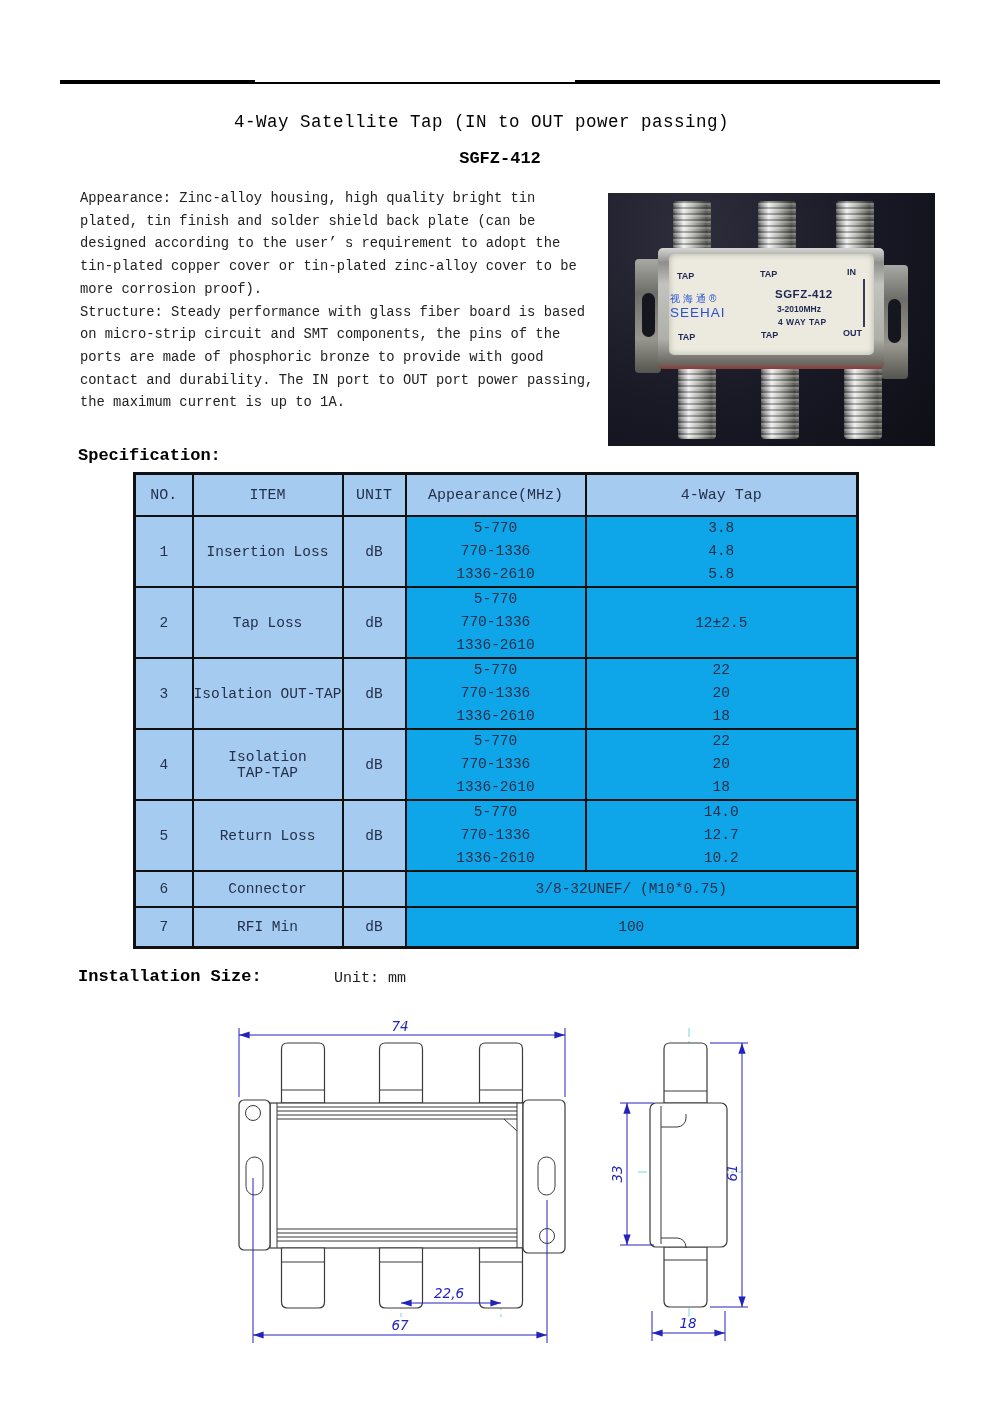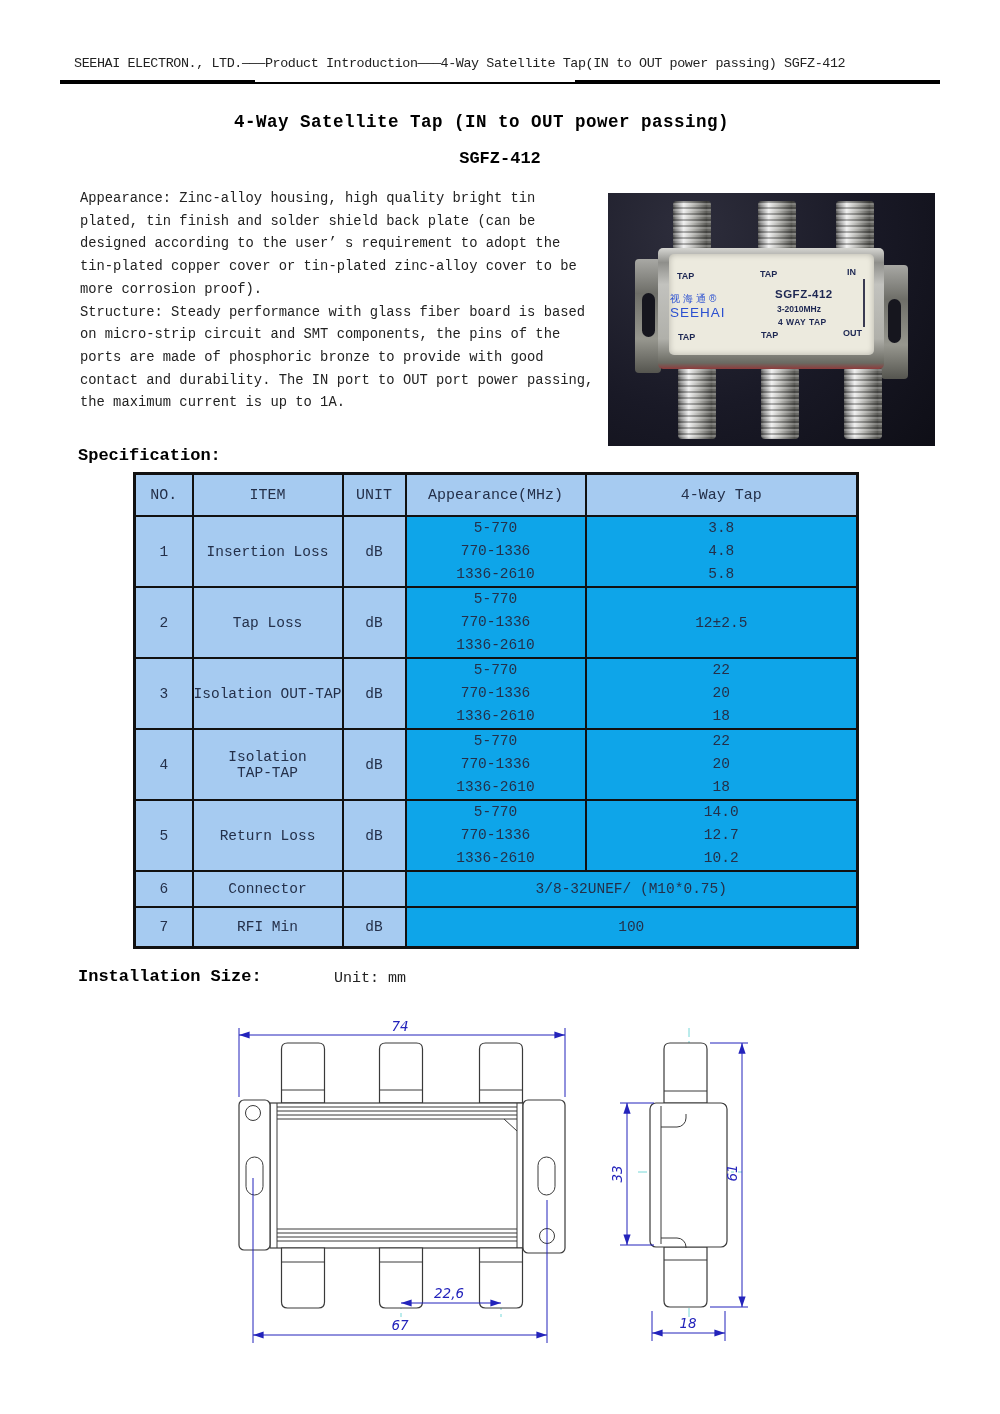--- a/index.html
+++ b/index.html
@@ -9,21 +9,21 @@
   html,body{margin:0;padding:0;background:#888;}
   #page{
     position:relative;width:1000px;height:1414px;background:#ffffff;margin:0 auto;
     font-family:"Liberation Mono","DejaVu Sans Mono",monospace;color:#1c1c1c;overflow:hidden;
   }
   .abs{position:absolute;}
   
   #hdr{left:74px;top:56px;width:870px;font-size:13.4px;letter-spacing:-0.4px;white-space:nowrap;color:#222;}
   .rule{background:#000;}
   
-  #title{left:0;top:112px;width:963px;text-align:center;font-size:17.5px;font-weight:bold;letter-spacing:0.5px;color:#000;}
+  #title{left:0;top:112px;width:963px;text-align:center;font-size:17.5px;font-weight:normal;letter-spacing:0.5px;color:#000;}
   #model{left:0;top:149px;width:1000px;text-align:center;font-size:17px;font-weight:bold;color:#000;}
   
   #descr{left:80px;top:188px;width:545px;font-size:13.8px;line-height:22.7px;white-space:pre-line;color:#222;}
   
   #photo{left:608px;top:193px;width:327px;height:253px;background:
      radial-gradient(circle at 25% 15%, #2e2e3c, #191926 55%, #0e0e16 100%);overflow:hidden;}
   .conn{position:absolute;width:38px;border-radius:4px;
      background:linear-gradient(90deg,#636363,#efefef 28%,#b8b8b4 52%,#5c5c58 88%,#7b7b77);
      box-shadow:inset 0 0 3px rgba(0,0,0,.4);}
   .conn .ridges{position:absolute;inset:0;border-radius:4px;
@@ -56,21 +56,20 @@
   .cl{stroke:var(--centerline);stroke-width:1;fill:none;stroke-dasharray:9 4 3 4;}
   .dim{stroke:var(--dim);stroke-width:1;fill:none;}
   .dimfill{fill:var(--dim);}
   .dimtext{fill:var(--dim);font:italic 13.5px "DejaVu Sans",sans-serif;}
 </style>
 </head>
 <body>
 
 <div id="page">
 
-  <div class="abs" id="hdr">SEEHAI ELECTRON., LTD.———Product Introduction———4-Way Satellite Tap(IN to OUT power passing) SGFZ-412</div>
   <div class="abs rule" style="left:60px;top:82px;width:880px;height:2px;"></div>
   <div class="abs rule" style="left:60px;top:80px;width:195px;height:4px;"></div>
   <div class="abs rule" style="left:575px;top:80px;width:365px;height:4px;"></div>
 
   <div class="abs" id="title">4-Way Satellite Tap (IN to OUT power passing)</div>
   <div class="abs" id="model">SGFZ-412</div>
 
   <div class="abs" id="descr">Appearance: Zinc-alloy housing, high quality bright tin
 plated, tin finish and solder shield back plate (can be
 designed according to the user’ s requirement to adopt the

